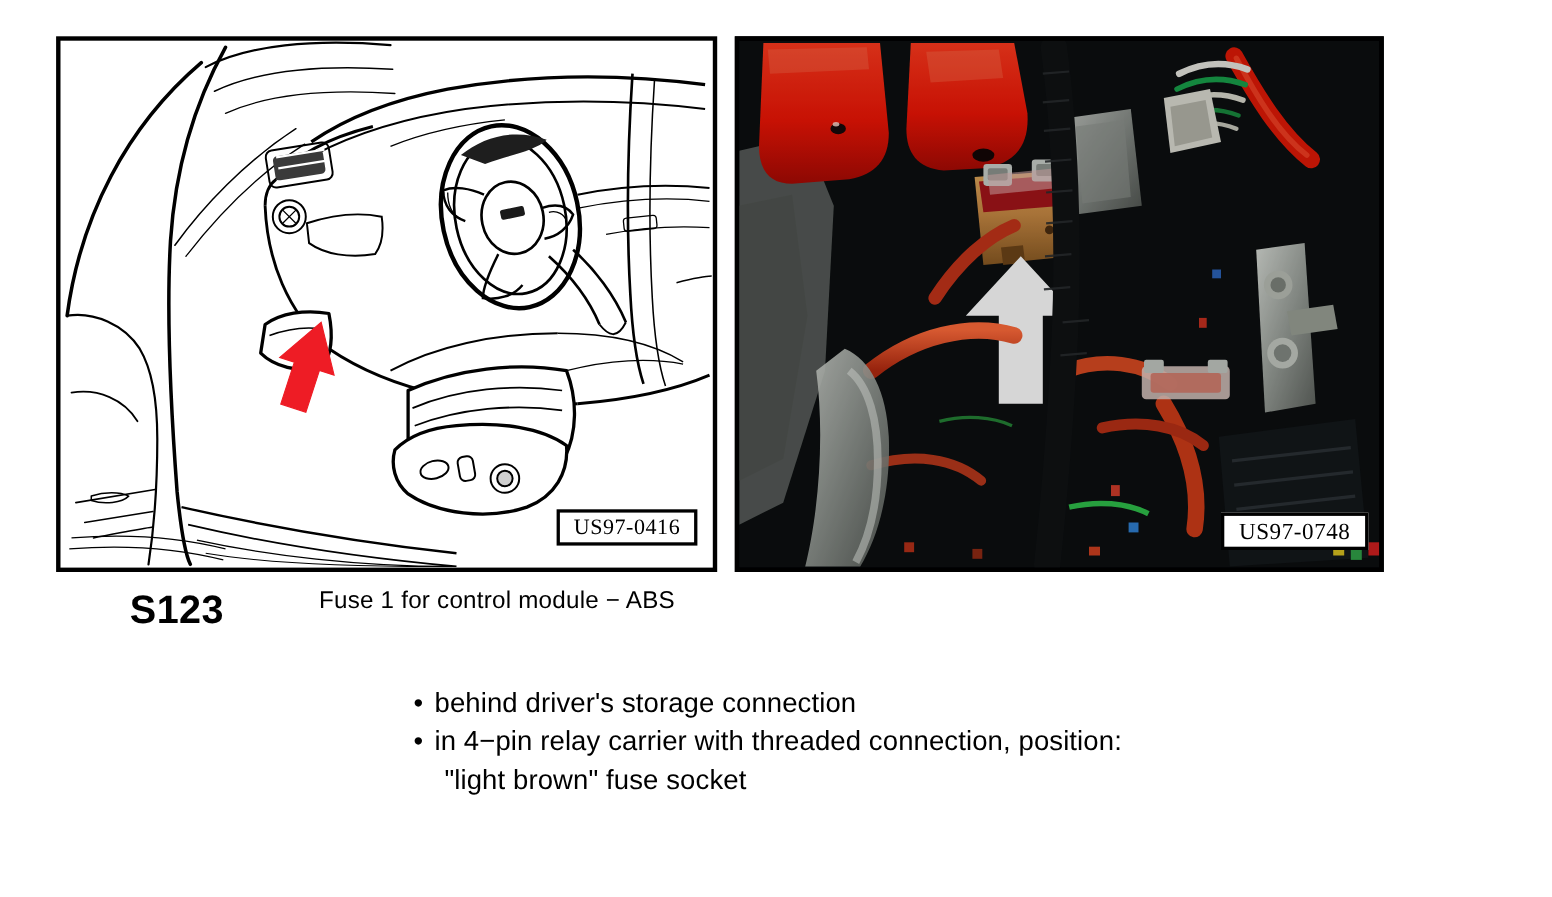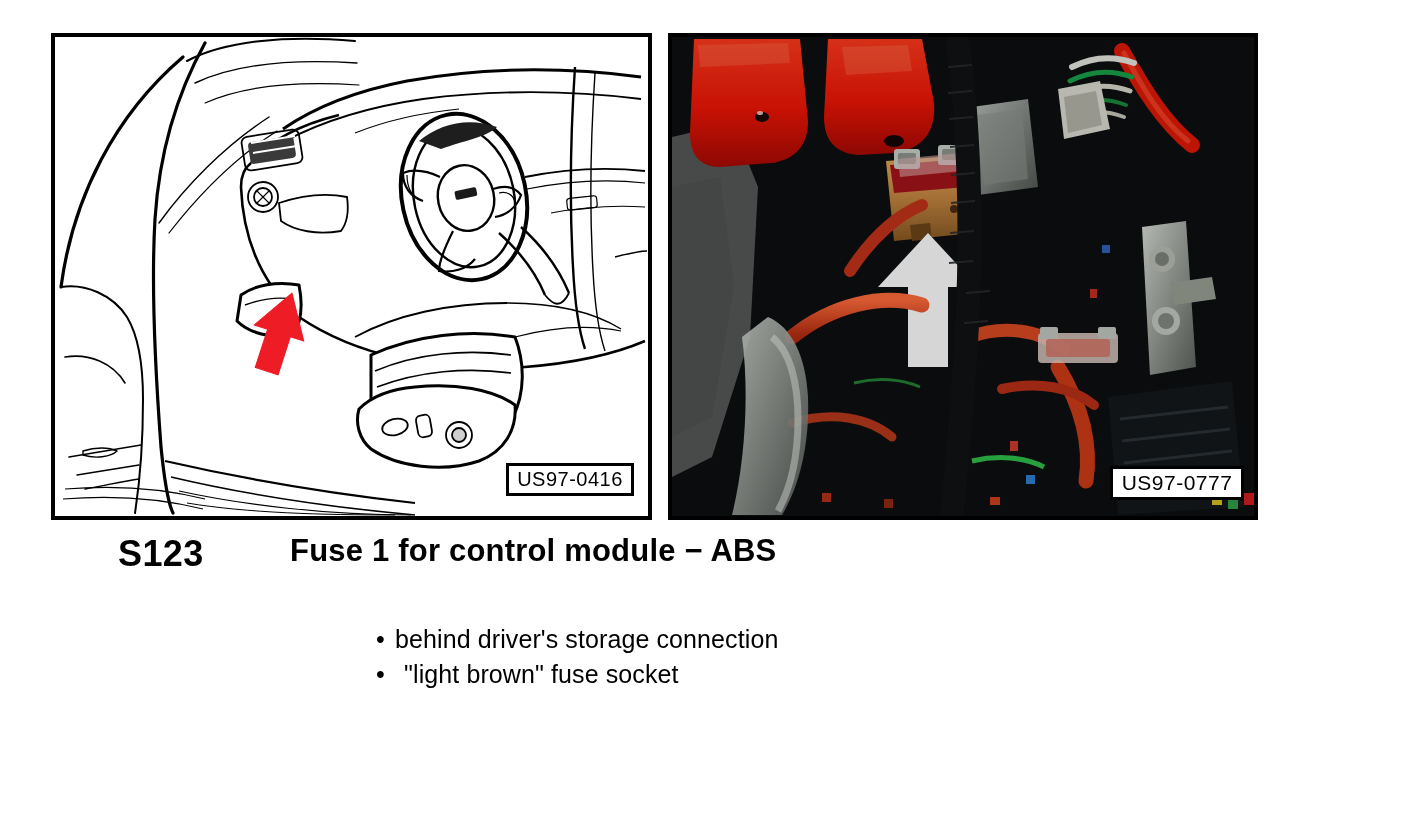--- a/index.html
+++ b/index.html
@@ -43,21 +43,21 @@
     inset: 0;
   }
 
   
   .id-plate {
     position: absolute;
     box-sizing: border-box;
     background: #ffffff;
     border: 3px solid #000000;
     color: #000000;
-    font-family: Liberation Sans, sans-serif;
+    font-family: Liberation Serif, serif;
     font-size: 20px;
     font-weight: 400;
     letter-spacing: 0.5px;
     display: flex;
     align-items: center;
     justify-content: center;
     white-space: nowrap;
   }
   #plate-left {
     right: 14px;
@@ -87,22 +87,22 @@
     top: 0;
     font-size: 36px;
     font-weight: bold;
     letter-spacing: 0.4px;
     white-space: nowrap;
   }
   #caption-title {
     position: absolute;
     left: 290px;
     top: 0;
-    font-size: 31px;
-    font-weight: bold;
+    font-size: 22px;
+    font-weight: normal;
     letter-spacing: 0.2px;
     white-space: nowrap;
   }
 
   
   #notes {
     position: absolute;
     left: 374px;
     top: 622px;
     width: 900px;
@@ -413,30 +413,31 @@
         <rect x="556" y="462" width="10" height="10" fill="#30a048"></rect>
         <rect x="572" y="456" width="10" height="12" fill="#d02020"></rect>
         <rect x="150" y="456" width="9" height="9" fill="#b43018"></rect>
         <rect x="212" y="462" width="9" height="9" fill="#8f2a14"></rect>
       </g>
 
       <rect x="0" y="0" width="582" height="479" fill="#000000" opacity="0.16"></rect>
     </svg>
   </div>
 
-  <div class="id-plate" id="plate-right">US97-0777</div>
+  <div class="id-plate" id="plate-right">US97-0748</div>
 </div>
 
 <div id="caption-row">
   <span id="caption-code">S123</span>
   <span id="caption-title">Fuse 1 for control module − ABS</span>
 </div>
 
 <div id="notes">
   <div class="note">
     <span class="bullet">•</span>
     <span>behind driver's storage connection</span>
   </div>
   <div class="note">
     <span class="bullet">•</span>
+    <span>in 4−pin relay carrier with threaded connection, position:</span>
     <span class="cont">"light brown" fuse socket</span>
   </div>
 </div>
 
 </body></html>

